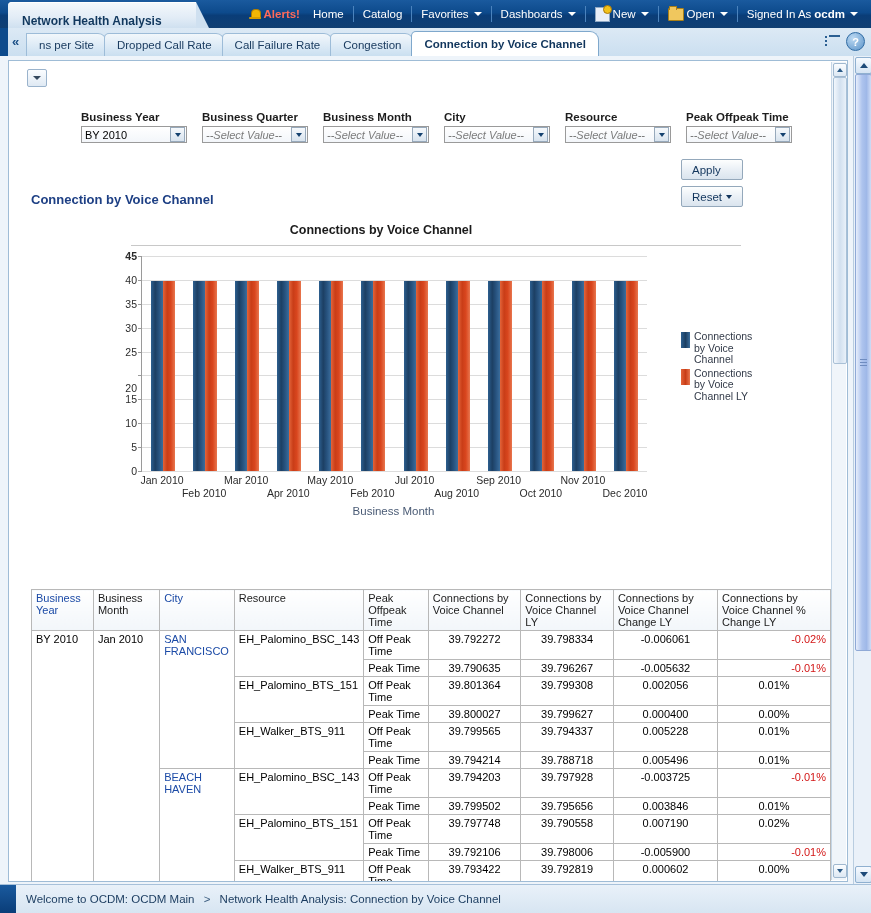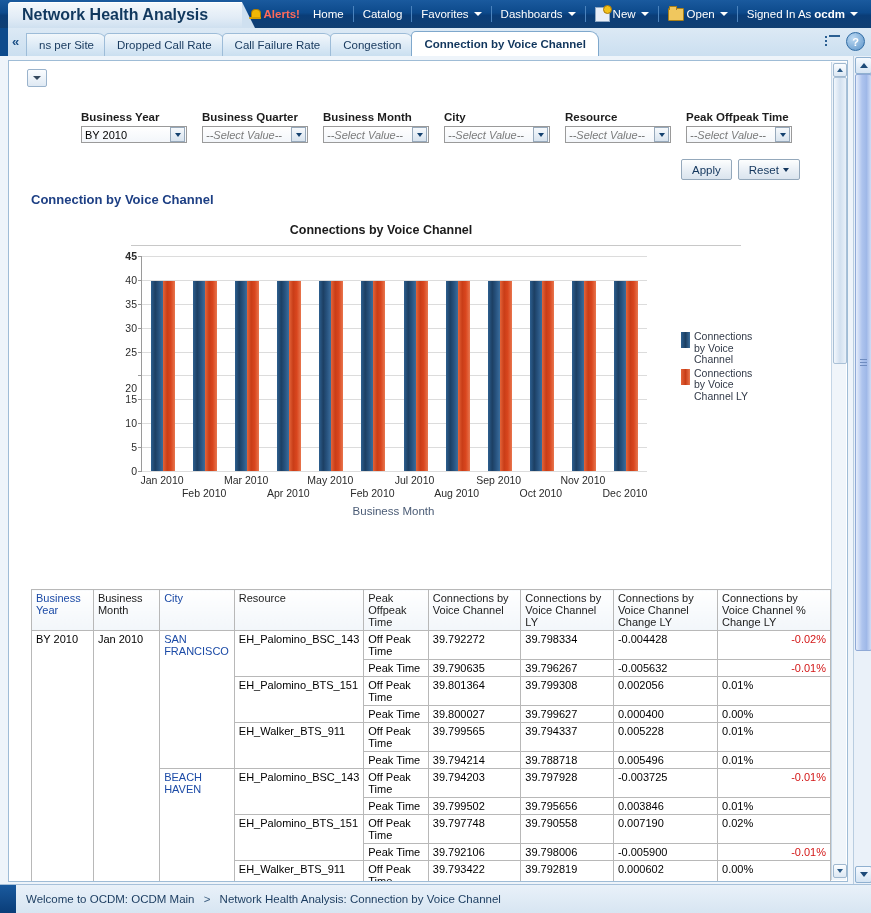--- a/index.html
+++ b/index.html
@@ -13,24 +13,24 @@
   
   .topbar{
     position:absolute;left:0;top:0;width:871px;height:28px;
     background:linear-gradient(to bottom,#1a5a9e 0%,#0d4a8c 45%,#0a3d78 55%,#103f73 100%);
     border-bottom:1px solid #062a52;
     overflow:hidden;
   }
   .brandtab{
     position:absolute;left:8px;top:2px;height:26px;
     padding:0 34px 0 14px;
-    display:flex;align-items:center;
+    display:flex;align-items:flex-end;
     background:linear-gradient(to bottom,#f4f8fc 0%,#e2ecf6 60%,#cfe0f0 100%);
     border-top-left-radius:4px;
-    color:#11385e;font-weight:bold;font-size:16px;white-space:nowrap;
+    color:#11385e;font-weight:bold;font-size:12px;white-space:nowrap;
     box-shadow:inset 0 1px 0 #ffffff;
   }
   .brandtab:after{
     content:"";position:absolute;right:-13px;top:0;width:0;height:0;
     border-style:solid;border-width:0 13px 26px 0;
     border-color:transparent transparent #cfe0f0 transparent;
   }
   .globalnav{
     position:absolute;right:4px;top:0;height:28px;
     display:flex;align-items:center;color:#ffffff;font-size:11.5px;white-space:nowrap;
@@ -150,21 +150,21 @@
   .fselect .arrow{
     width:15px;height:15px;margin-right:1px;
     background:linear-gradient(to bottom,#f6f9fc,#d8e3ee);
     border:1px solid #97a9bb;
     display:flex;align-items:center;justify-content:center;box-sizing:border-box;
   }
   .fselect .arrow:after{
     content:"";width:0;height:0;border-left:3px solid transparent;border-right:3px solid transparent;
     border-top:4px solid #14416f;
   }
-  .fbuttons{position:absolute;left:672px;top:98px;display:flex;gap:6px;}
+  .fbuttons{position:absolute;left:672px;top:98px;display:flex;gap:6px;flex-direction:column;}
   .btn{
     height:19px;padding:0 10px;
     background:linear-gradient(to bottom,#fdfefe 0%,#eaf0f6 50%,#dae4ee 100%);
     border:1px solid #94a8bb;border-radius:2px;
     font-size:11.5px;color:#12355c;display:flex;align-items:center;gap:4px;cursor:pointer;
   }
   .btn .caret-d{width:0;height:0;border-left:3px solid transparent;border-right:3px solid transparent;border-top:4px solid #12355c;}
 
   
   .report-title{
@@ -213,21 +213,21 @@
   table.grid{border-collapse:collapse;font-size:11px;table-layout:fixed;}
   table.grid th,table.grid td{
     border:1px solid #b8b8b8;padding:2px 4px;vertical-align:top;
     font-weight:normal;
   }
   table.grid th{
     background:linear-gradient(to bottom,#ffffff,#f2f6fa);
     text-align:left;color:#1c1c1c;line-height:12px;
   }
   table.grid th.linkcol{color:#1b4aa6;}
-  td.num{text-align:left;font-family:"Liberation Sans",sans-serif;}
+  td.num{text-align:center;font-family:"Liberation Sans",sans-serif;}
   td.neg{color:#d31717;text-align:right;}
   td.lnk{color:#1b4aa6;}
   .c-by{width:56px;}
   .c-bm{width:62px;}
   .c-city{width:66px;}
   .c-res{width:118px;}
   .c-pk{width:62px;}
   .c-v1{width:92px;}
   .c-v2{width:92px;}
   .c-v3{width:108px;}
@@ -538,21 +538,21 @@
         </thead>
         <tbody id="tbody">
             <tr>
               <td rowspan="11">BY 2010</td>
               <td rowspan="11">Jan 2010</td>
               <td rowspan="6" class="lnk">SAN FRANCISCO</td>
               <td rowspan="2">EH_Palomino_BSC_143</td>
               <td>Off Peak Time</td>
               <td class="num">39.792272</td>
               <td class="num">39.798334</td>
-              <td class="num">-0.004428</td>
+              <td class="num">-0.006061</td>
               <td class="neg">-0.02%</td>
             </tr>
             <tr>
               <td>Peak Time</td>
               <td class="num">39.790635</td>
               <td class="num">39.796267</td>
               <td class="num">-0.005632</td>
               <td class="neg">-0.01%</td>
             </tr>
             <tr>

